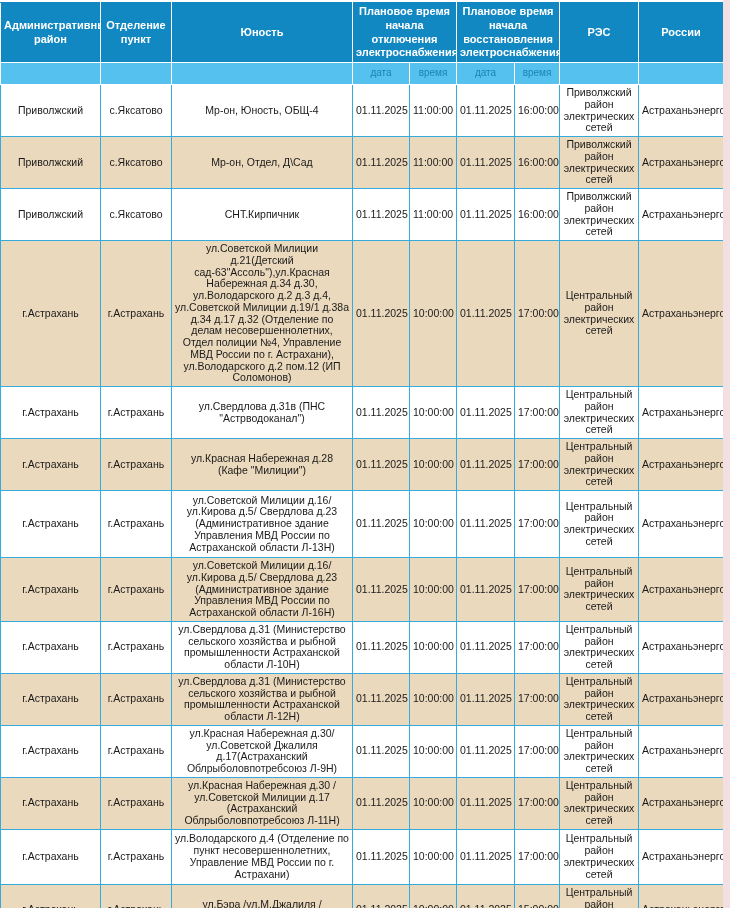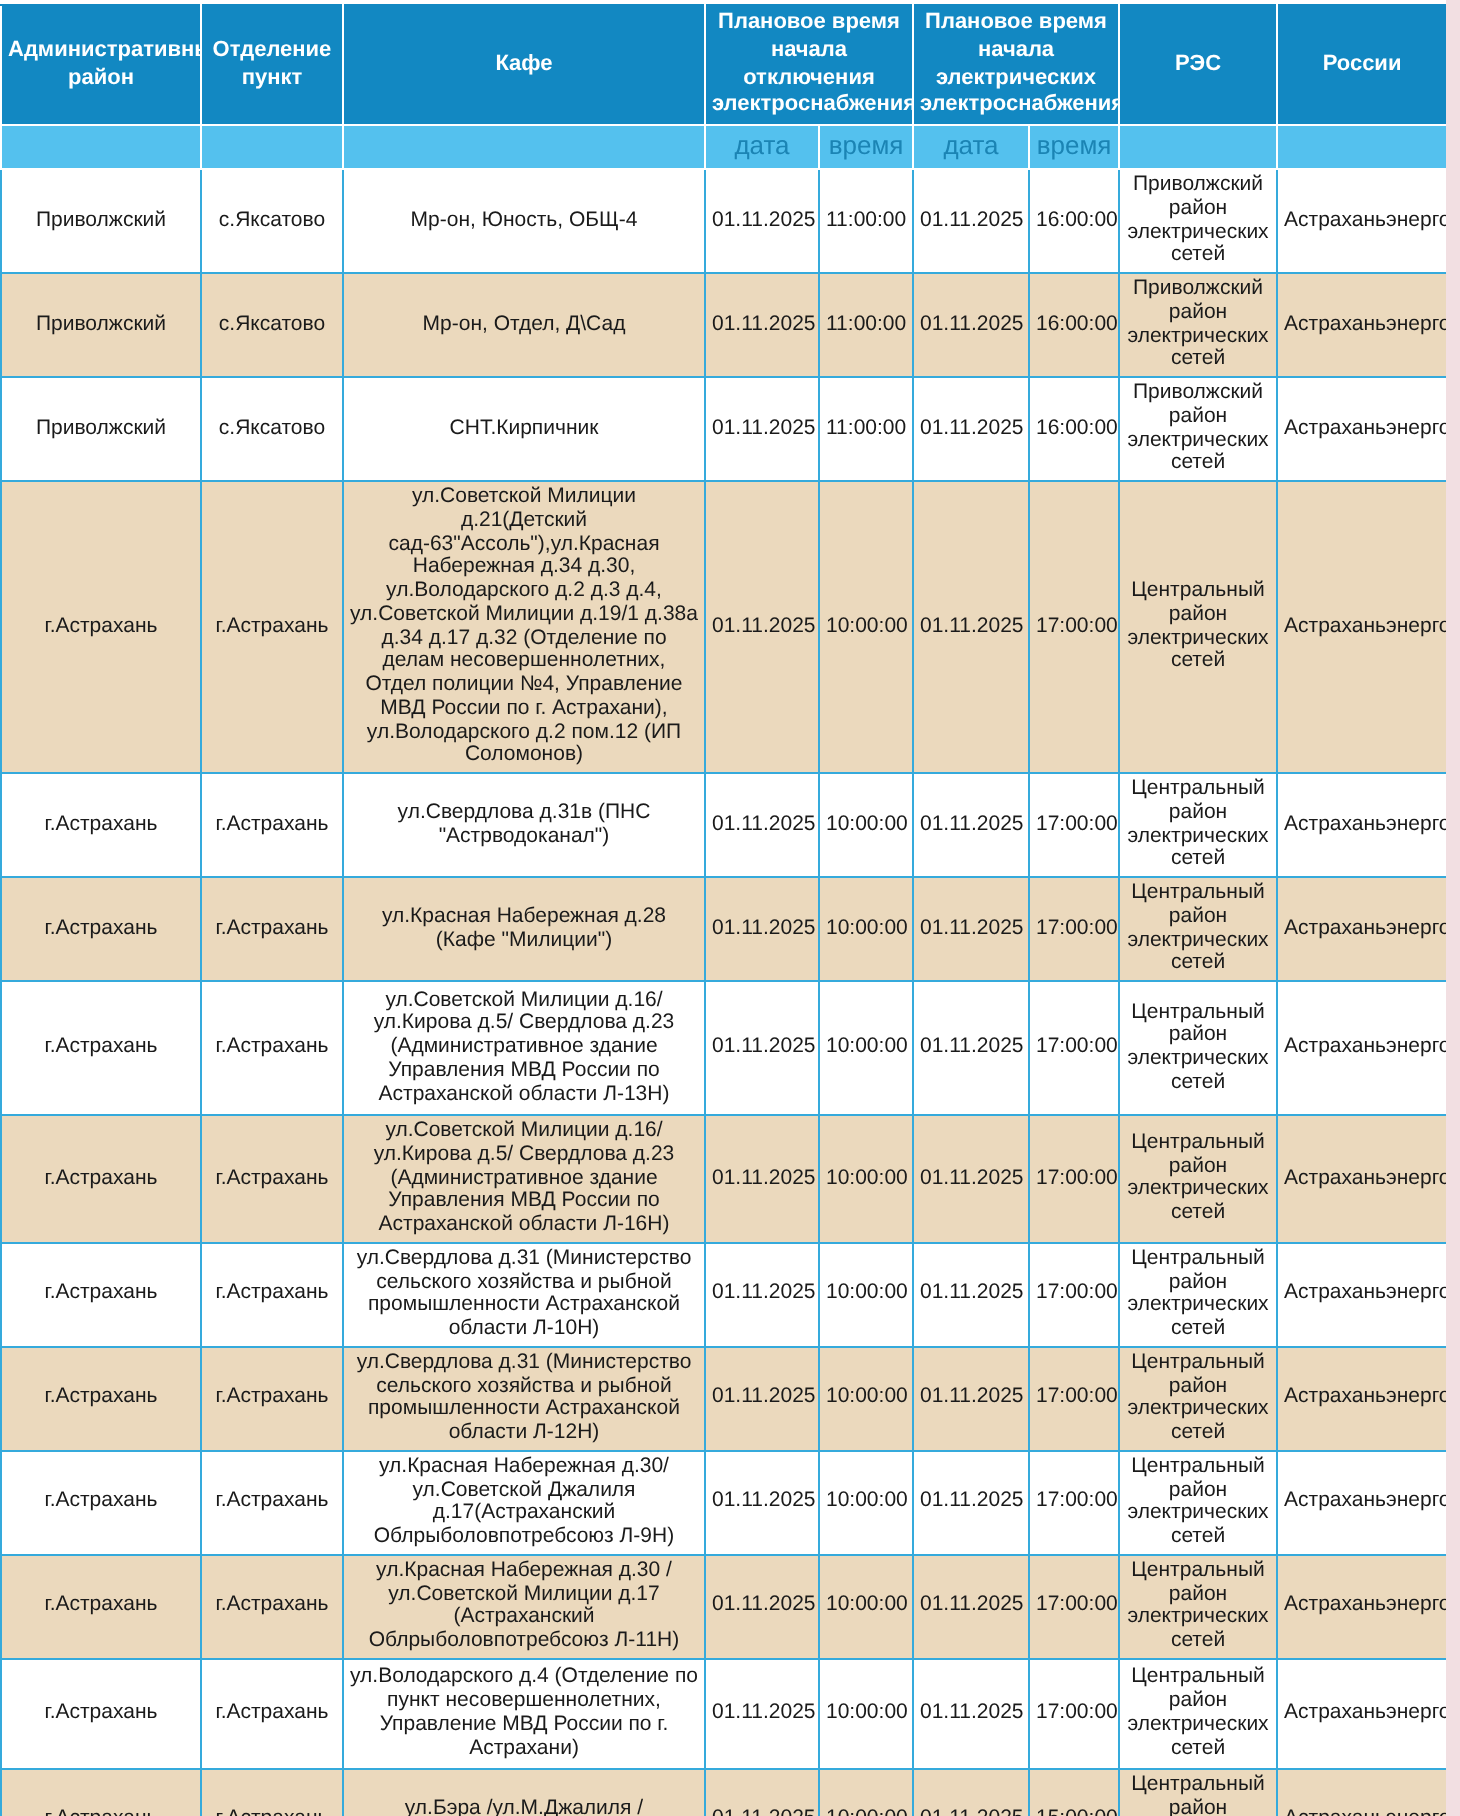--- a/index.html
+++ b/index.html
@@ -47,21 +47,21 @@
     line-height: 1.25;
     border: 1px solid #ffffff;
     border-top-color: var(--header-bg);
     padding: 2px 3px;
     height: 52px;
   }
   thead tr.subheader th {
     background: var(--subheader-bg);
     color: var(--subheader-text);
     font-weight: normal;
-    font-size: 13px;
+    font-size: 10px;
     height: 22px;
     padding: 1px 2px;
   }
   tbody td {
     background: var(--row-bg);
     color: var(--cell-text);
     font-size: 10.5px;
     line-height: 1.12;
     padding: 2px 3px;
   }
@@ -83,23 +83,23 @@
     <col style="width:47px">
     <col style="width:58px">
     <col style="width:45px">
     <col style="width:79px">
     <col style="width:85px">
   </colgroup>
   <thead>
     <tr>
       <th>Административный район</th>
       <th>Отделение пункт</th>
-      <th>Кафе</th>
+      <th>Юность</th>
       <th colspan="2">Плановое время начала отключения электроснабжения</th>
-      <th colspan="2">Плановое время начала электрических электроснабжения</th>
+      <th colspan="2">Плановое время начала восстановления электроснабжения</th>
       <th>РЭС</th>
       <th>России</th>
     </tr>
     <tr class="subheader">
       <th></th>
       <th></th>
       <th></th>
       <th>дата</th>
       <th>время</th>
       <th>дата</th>

